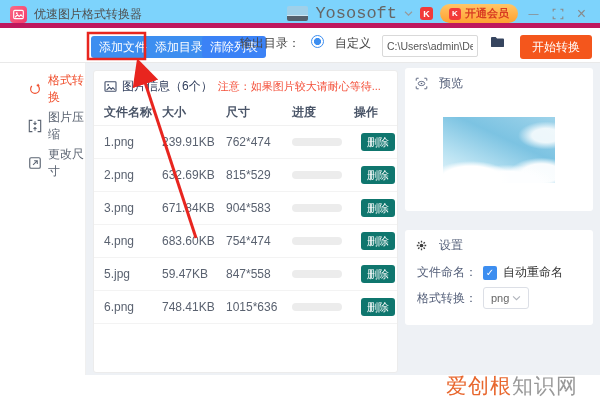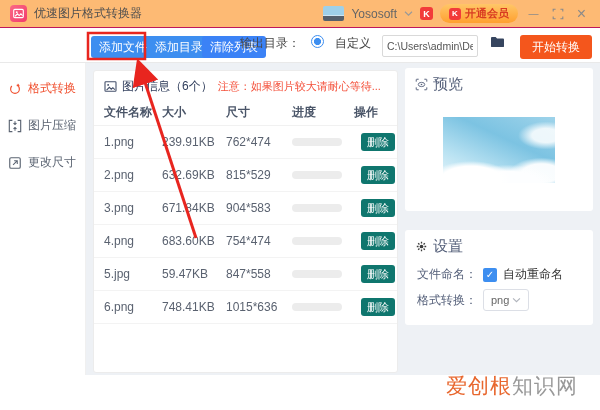--- a/index.html
+++ b/index.html
@@ -3,30 +3,30 @@
 <meta charset="utf-8">
 <style>
   * { margin:0; padding:0; box-sizing:border-box; }
   html,body { width:600px; height:410px; }
   body {
     position:relative; overflow:hidden; background:#fff;
     font-family:"Liberation Sans","DejaVu Sans",sans-serif;
     -webkit-font-smoothing:antialiased;
   }
   
-  .titlebar { position:absolute; top:0; left:0; right:0; height:28px; background:#fdba74;
-    display:flex; align-items:center; padding:0 10px; border-bottom:1px solid #be185d; z-index:5;}
+  .titlebar { position:absolute; top:0; left:0; right:0; height:28px; background:#7dd3fc;
+    display:flex; align-items:flex-end; padding:0 10px; border-bottom:5px solid #be185d; z-index:5;}
   .app-icon { width:17px; height:17px; border-radius:4px; flex:none;
     background:linear-gradient(135deg,#fa6a86,#f23a6b);
     display:flex; align-items:center; justify-content:center; margin-right:7px; }
   .window-title { font-size:12px; color:#4f4f4f; }
   .tb-right { margin-left:auto; display:flex; align-items:center; gap:7px; }
   .avatar { width:21px; height:15px; border-radius:2px; flex:none;
     background:linear-gradient(180deg,#9fd0e9 0 9px,#cfe6f2 9px 10px,#55606c 10px); }
-  .username { font-size:12px; color:#666; }
+  .username { font-size:17px; color:#666;font-family:Liberation Mono, monospace; }
   .kbadge { width:13px; height:13px; border-radius:3px; background:#f23a3a; color:#fff;
     font-size:9px; font-weight:bold; display:flex; align-items:center; justify-content:center; flex:none;}
   .kbadge::after { content:"K"; }
   .vip { height:19px; border:none; border-radius:10px; cursor:pointer;
     background:linear-gradient(180deg,#ffc668,#ffa02f);
     display:flex; align-items:center; gap:4px; padding:0 9px;
     font-size:11px; color:#d93b21; font-weight:bold; margin-left:0;
     font-family:inherit;}
   .vip .kbadge { width:12px; height:12px; font-size:8px; }
   .winbtn { color:#8a8a8a; font-size:12px; width:17px; text-align:center; cursor:pointer;
@@ -48,21 +48,21 @@
   .custom-label { font-size:12px; color:#454545; }
   .path-input { width:96px; height:22px; border:1px solid #d9d9d9; border-radius:2px;
     font-size:10.5px; color:#555; padding:0 4px; font-family:inherit; }
   .folder-btn { border:none; background:none; cursor:pointer; padding:0; display:flex; }
   .start-btn { height:24px; background:#f4561c; border:none; border-radius:3px; cursor:pointer;
     color:#fff; font-size:12px; padding:0 12px; margin-left:3px; font-family:inherit;}
   .toolbar-divider { position:absolute; top:62px; left:0; right:0; height:1px; background:#e9e9e9; }
   
   .sidebar { position:absolute; top:63px; left:0; width:86px; bottom:35px; background:#fff;
     border-right:1px solid #f0f0f0; padding-top:7px;}
-  .nav-item { display:flex; align-items:center; gap:6px; padding-left:8px; height:37px;
+  .nav-item { display:flex; align-items:center; gap:6px; padding-left:28px; height:37px;
     font-size:12px; color:#5b6472; cursor:pointer; }
   .nav-item.active { color:#f0502f; }
   .nav-item svg { flex:none; }
   
   .content-bg { position:absolute; left:86px; top:63px; right:0; bottom:35px; background:#eef1f5; }
   .file-card { position:absolute; left:93px; top:70px; width:305px; height:303px;
     background:#fff; border:1px solid #ececec; border-radius:3px; }
   .card-head { display:flex; align-items:center; gap:5px; padding:7px 10px 5px; }
   .fc-title { font-size:12px; color:#33405e; }
   .fc-notice { font-size:11px; color:#f4503a; white-space:nowrap; }
@@ -72,21 +72,21 @@
     border-bottom:1px solid #f1f1f1; }
   .trow { height:33px; font-size:12px; color:#5a6270; border-bottom:1px solid #f3f3f3; }
   .pbar { width:50px; height:8px; border-radius:4px; background:#ececec; }
   .del-btn { width:34px; height:18px; background:#0f766e; border:none; border-radius:3px;
     color:#fff; font-size:11px; display:flex; align-items:center; justify-content:center;
     justify-self:start; margin-left:7px; cursor:pointer; font-family:inherit;}
   
   .panel { position:absolute; left:405px; width:188px; background:#fff; border-radius:3px; }
   .preview-card { top:68px; height:143px; }
   .settings-card { top:230px; height:95px; }
-  .p-head { display:flex; align-items:center; gap:5px; padding:7px 10px; font-size:15px; color:#55607a;font-family:Liberation Serif, serif; }
+  .p-head { display:flex; align-items:center; gap:11px; padding:7px 10px; font-size:12px; color:#55607a;font-family:Liberation Serif, serif; }
   .checker { position:absolute; left:6px; right:6px; top:27px; bottom:6px;
     background-color:#fff;
     background-image:
       repeating-linear-gradient(0deg,  #e2e2e2 0 9px, #ffffff 9px 11px),
       repeating-linear-gradient(90deg, #e2e2e2 0 9px, #ffffff 9px 11px);
     background-blend-mode:lighten; }
   .sky { position:absolute; width:112px; height:66px; left:50%; top:50%;
     transform:translate(-50%,-50%);
     background:
       radial-gradient(ellipse 58px 26px at 25% 95%, #ffffff 52%, rgba(255,255,255,0) 72%),

